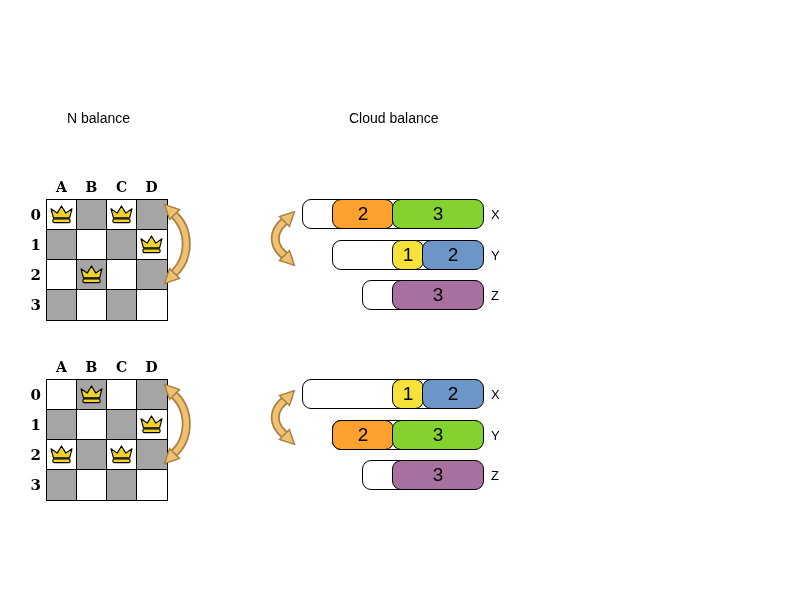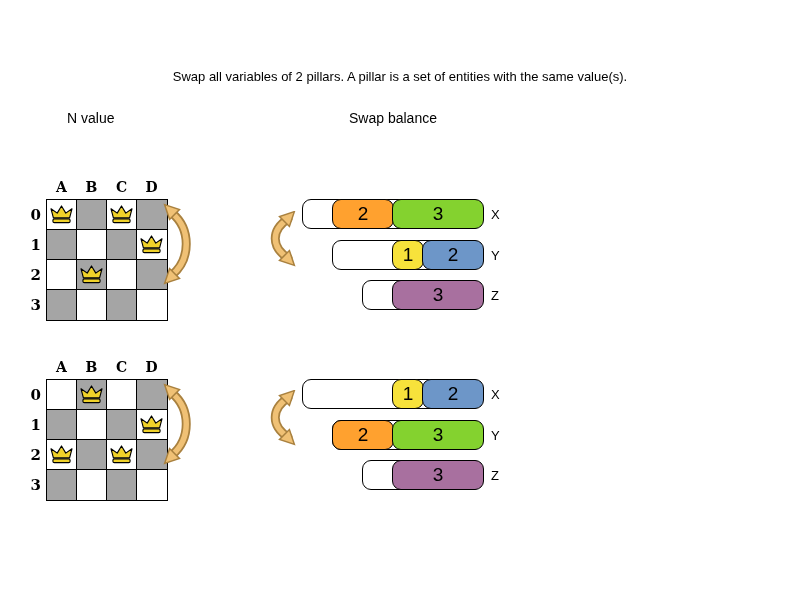--- a/index.html
+++ b/index.html
@@ -26,23 +26,22 @@
                  display:flex;align-items:center;justify-content:center;}
   .process-value{font-size:19px;color:#000;}
   .bar-label{position:absolute;width:24px;font-size:13px;}
 
   .swap-arrow{position:absolute;}
 </style>
 </head>
 <body>
 
 <div class="canvas" id="canvas">
-  <div class="subtitle">Swap all variables of 2 pillars. A pillar is a set of entities with the same value(s).</div>
-  <div class="section-label nq">N value</div>
-  <div class="section-label cb">Swap balance</div>
+  <div class="section-label nq">N balance</div>
+  <div class="section-label cb">Cloud balance</div>
 <div class="board" style="left: 46px; top: 199px;">
       <div class="col-label" style="left: 0px;">A</div>
       <div class="col-label" style="left: 30px;">B</div>
       <div class="col-label" style="left: 60px;">C</div>
       <div class="col-label" style="left: 90px;">D</div>
       <div class="row-label" style="top: 0px;">0</div>
       <div class="row-label" style="top: 30px;">1</div>
       <div class="row-label" style="top: 60px;">2</div>
       <div class="row-label" style="top: 90px;">3</div>
       <div class="cell" style="left: 0px; top: 0px; background: rgb(255, 255, 255); border-right: 1px solid rgb(0, 0, 0); border-bottom: 1px solid rgb(0, 0, 0);"></div>

